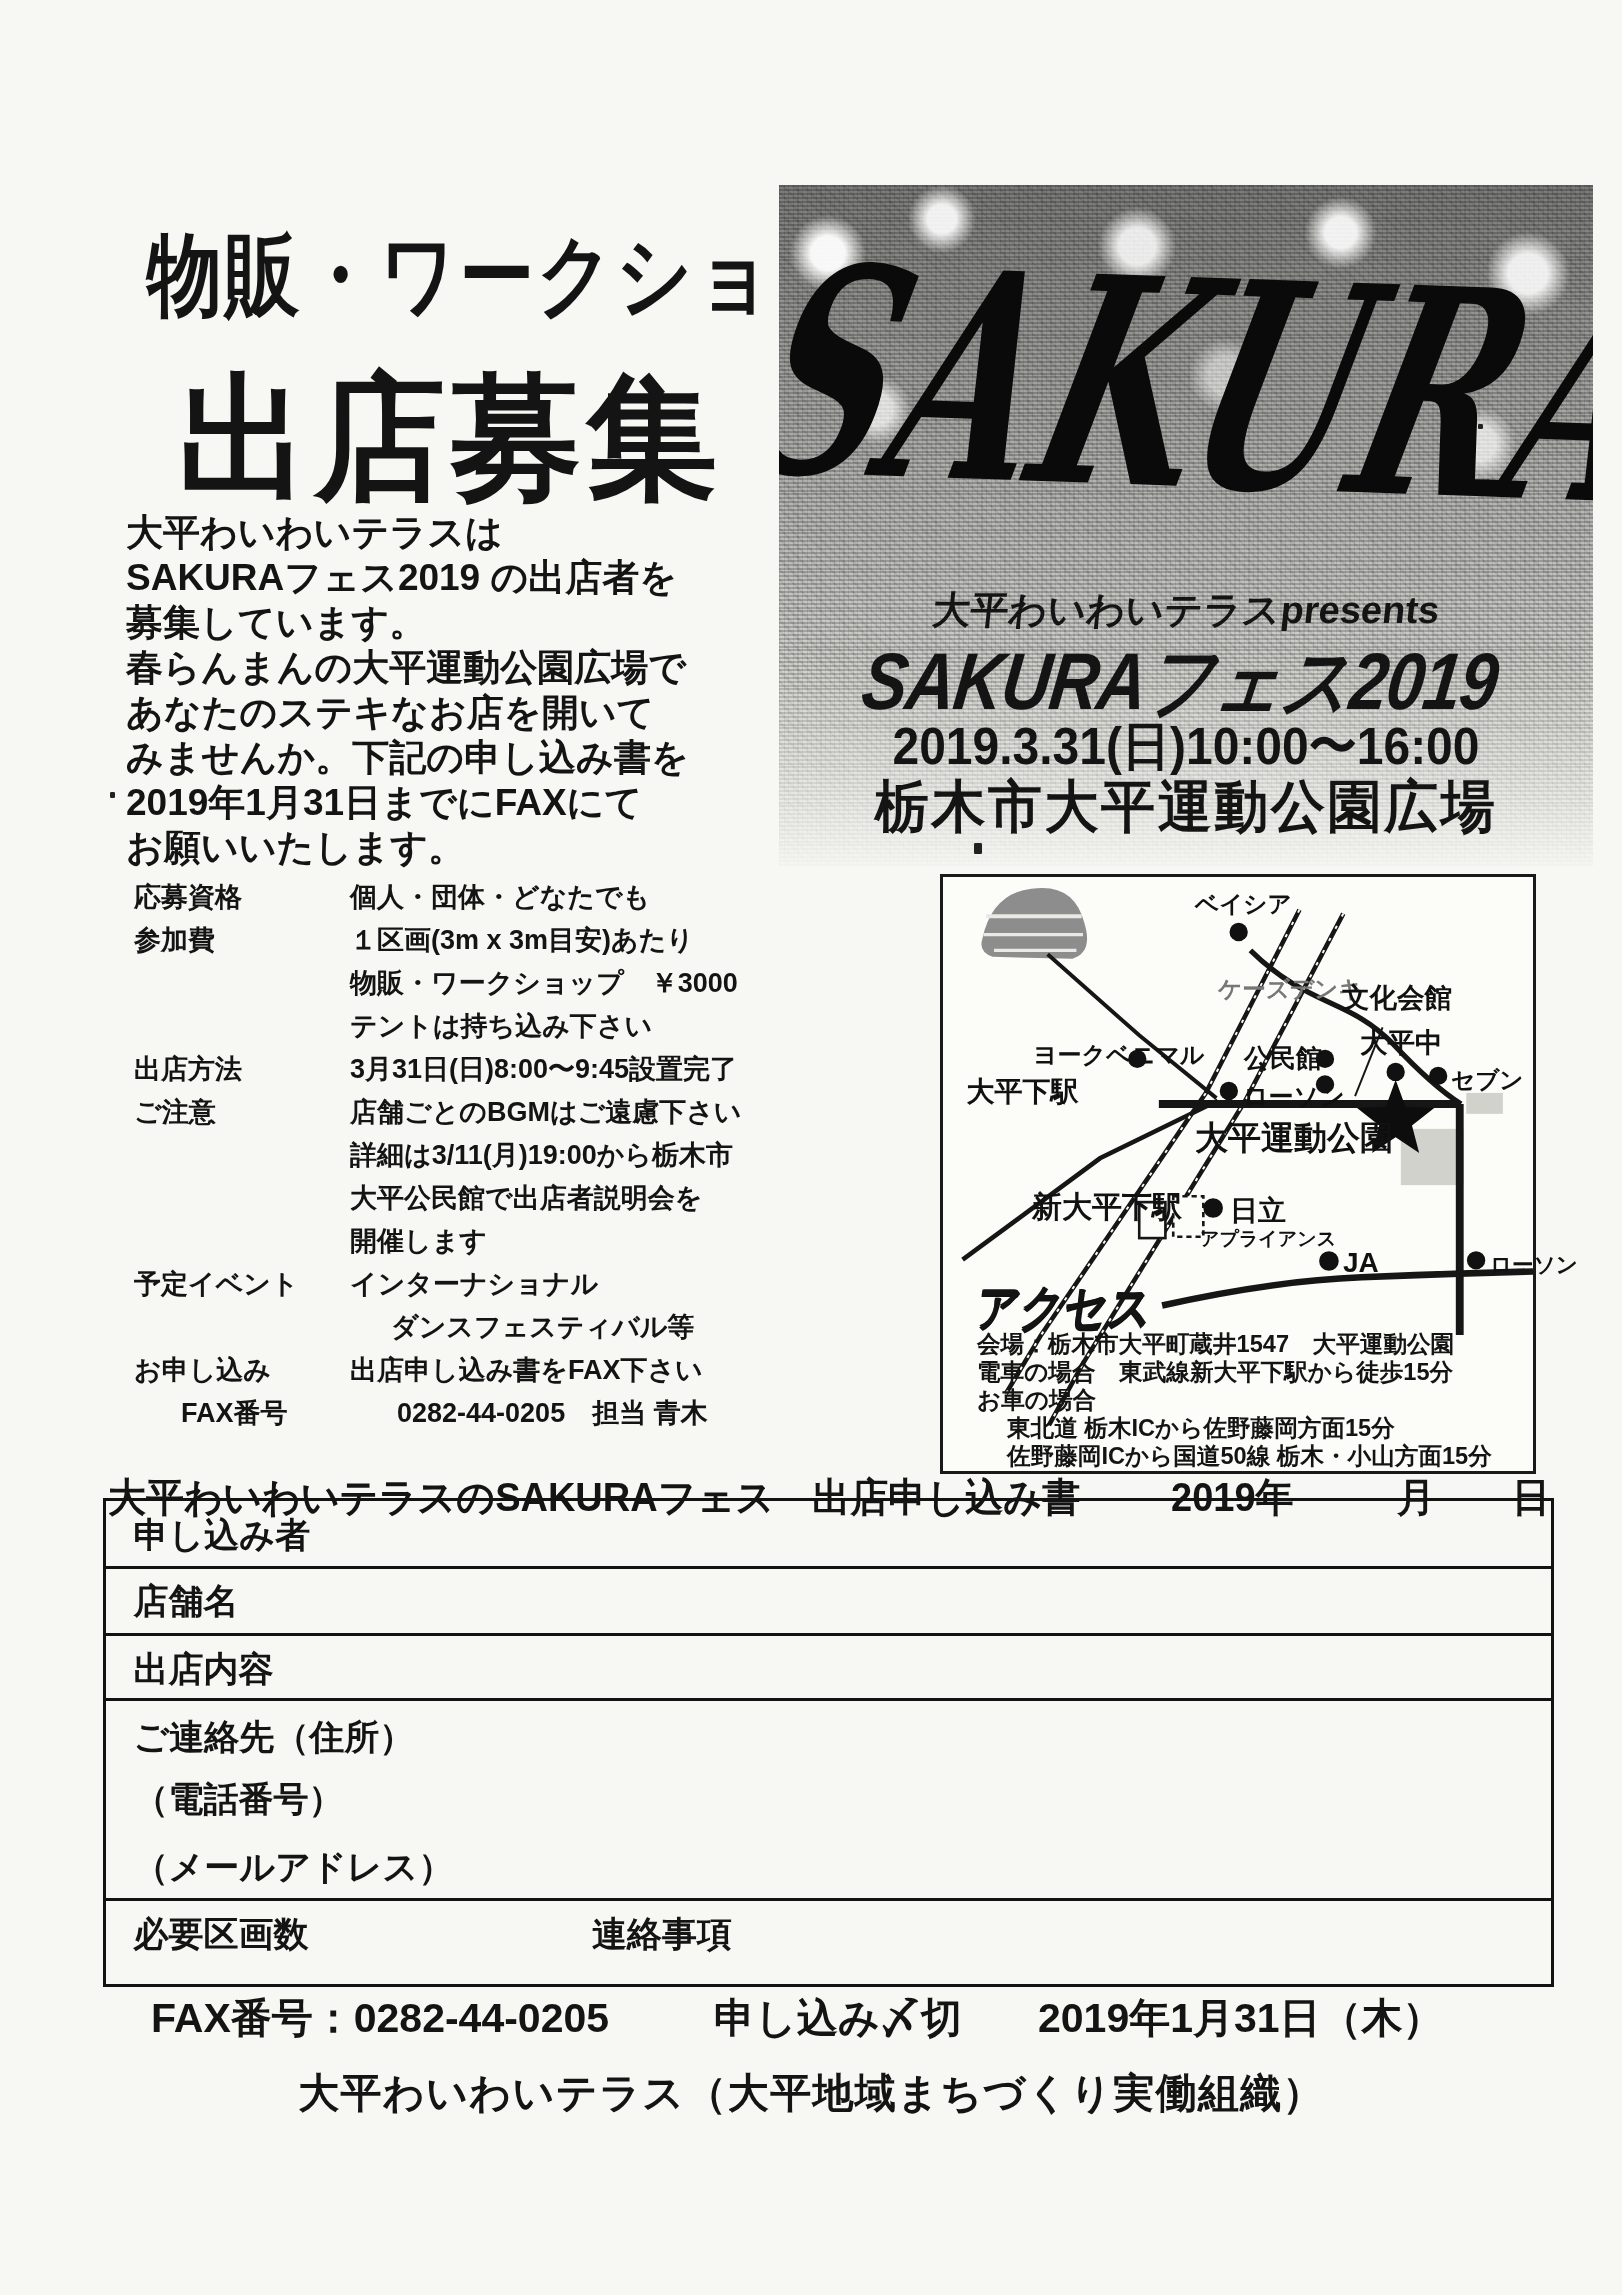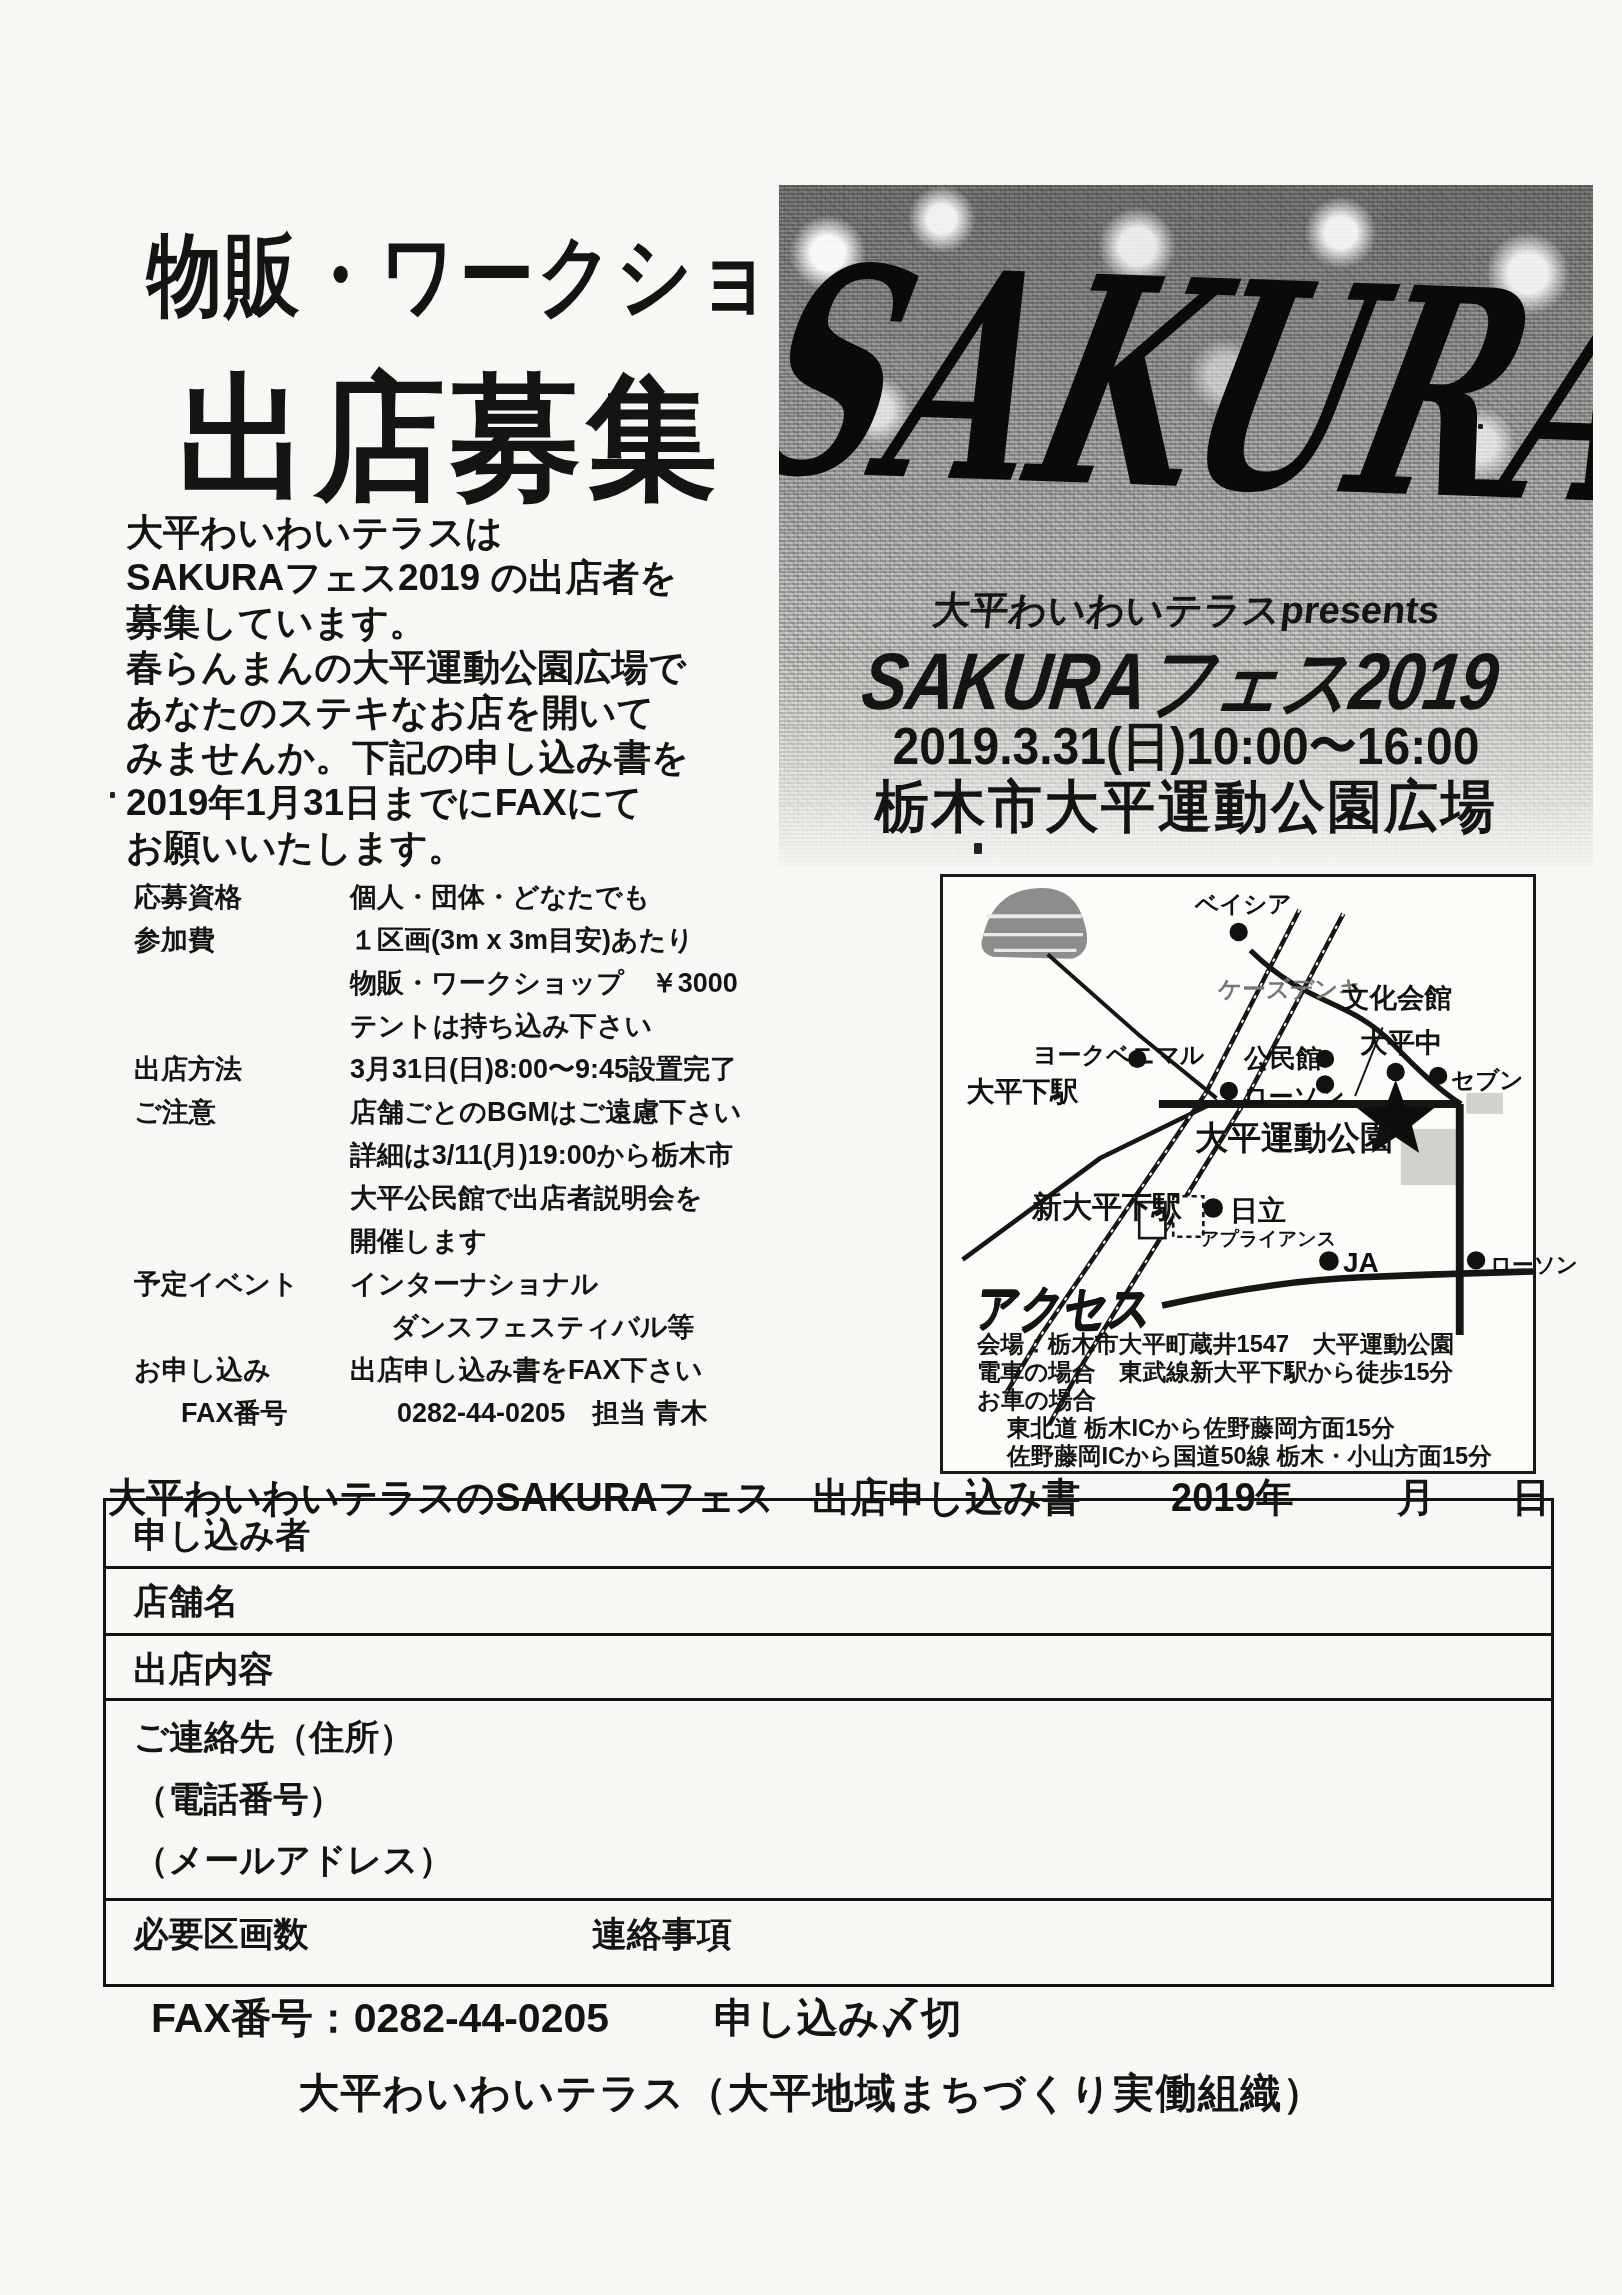--- a/index.html
+++ b/index.html
@@ -236,28 +236,29 @@
   <div class="formbox">
     <div class="fl" style="top:65px;"></div>
     <div class="fl" style="top:132px;"></div>
     <div class="fl" style="top:197px;"></div>
     <div class="fl" style="top:397px;"></div>
     <div class="flab" style="top:10.5px;">申し込み者</div>
     <div class="flab" style="top:77px;">店舗名</div>
     <div class="flab" style="top:145px;">出店内容</div>
     <div class="flab" style="top:213px;">ご連絡先（住所）</div>
     <div class="flab" style="top:275px;">（電話番号）</div>
-    <div class="flab" style="top:336px;">（メールアドレス）</div>
+    <div class="flab" style="top:343px;">（メールアドレス）</div>
     <div class="flab" style="top:410px;">必要区画数</div>
     <div class="flab" style="top:410px;left:486px;">連絡事項</div>
   </div>
 
   <div class="faxline">
     <span style="left:0;">FAX番号：0282-44-0205</span>
     <span style="left:563px;">申し込み〆切</span>
+    <span style="left:887px;">2019年1月31日（木）</span>
   </div>
 
   <div class="footer nw">大平わいわいテラス（大平地域まちづくり実働組織）</div>
 
   <div class="speck" style="left:974px;top:843px;width:7.9px;height:10.5px;"></div>
   <div class="speck" style="left:110px;top:792px;width:4.6px;height:5.9px;"></div>
   <div class="speck" style="left:1478px;top:424px;width:5.2px;height:5.2px;"></div>
 
 </div>
 

